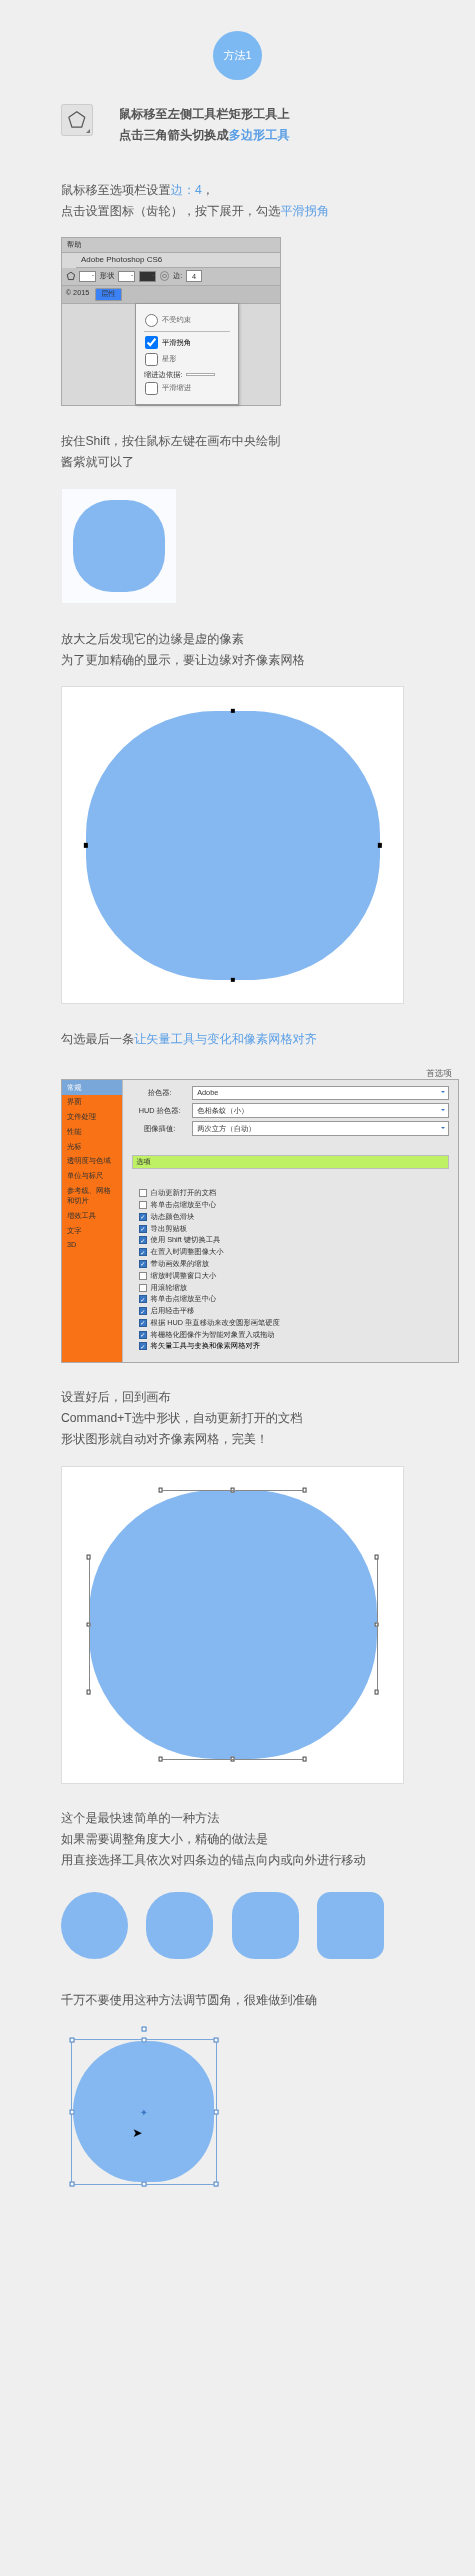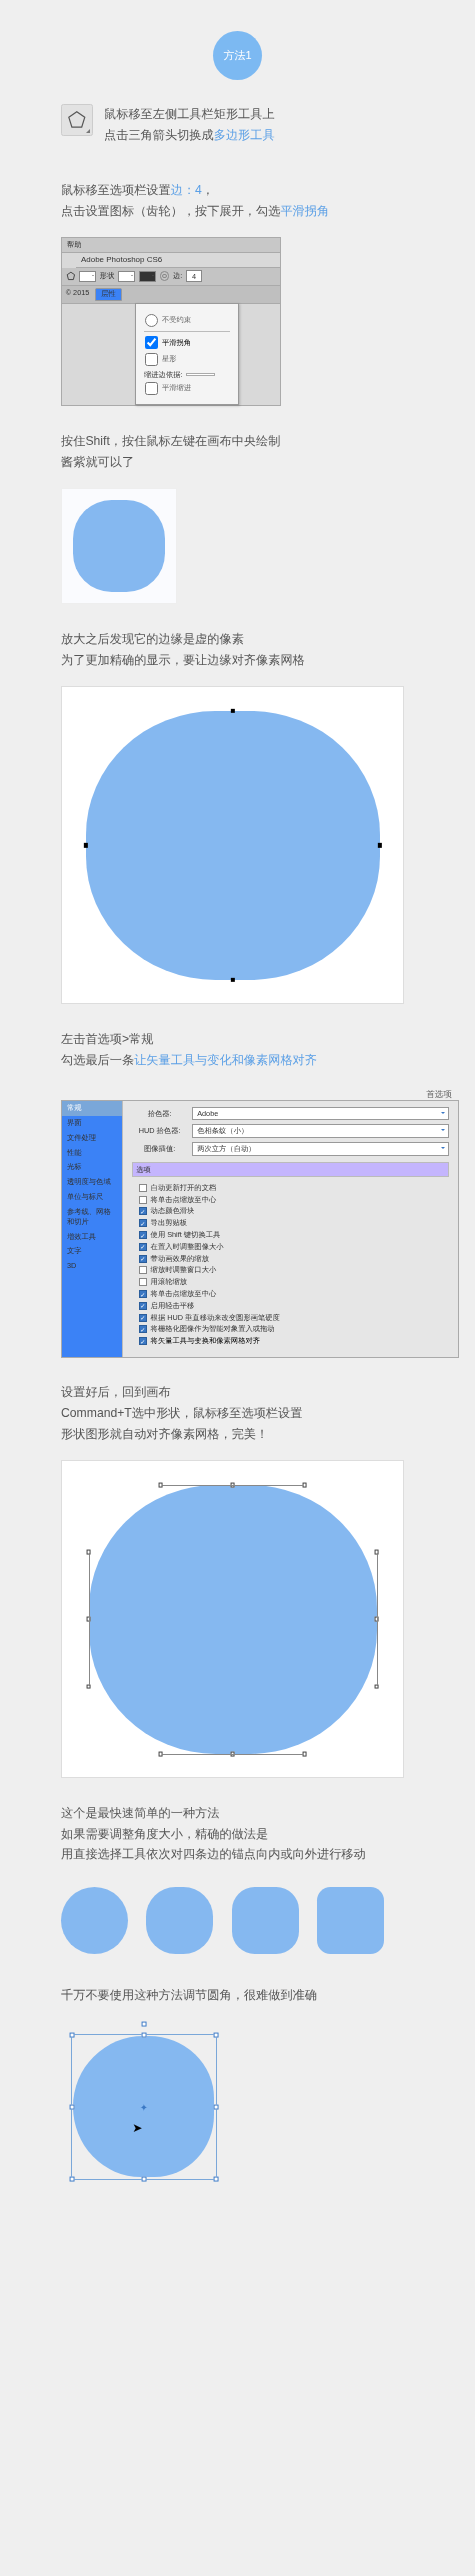--- a/index.html
+++ b/index.html
@@ -12,21 +12,21 @@
     margin: 0 auto;
   }
   .page { padding: 18.4px 0 37px; }
   .method-badge {
     width: 49px; height: 49px; border-radius: 50%;
     background: #7cb9f2; color: #fff;
     display: flex; align-items: center; justify-content: center;
     font-size: 11px; margin: 12.2px auto 24.5px;
   }
   .content { padding: 0 49px 0 61px; }
-  .step-row { display: flex; gap: 11px; margin-bottom: 18.4px; }
+  .step-row { display: flex; gap: 26px; margin-bottom: 18.4px; font-weight: bold; }
   .tool-icon {
     width: 32px; height: 32px; flex: 0 0 32px;
     background: #e2e2e2; border: 0.6px solid #ccc; border-radius: 2.4px;
     display: flex; align-items: center; justify-content: center;
     position: relative;
   }
   .tool-icon svg { width: 19.6px; height: 19.6px; }
   .tool-icon::after {
     content: ''; position: absolute; right: 2.4px; bottom: 2.4px;
     border: 2.4px solid transparent; border-bottom-color: #777; border-right-color: #777;
@@ -70,30 +70,30 @@
   .big-squircle {
     width: 294px; height: 269px; background: #85b8f0; border-radius: 44%/46%; position:relative;
   }
   .anchor { position:absolute;width:4.3px;height:4.3px;background:#000;border-radius:0;transform:translate(-50%,-50%); }
   .a-t{top:0;left:50%;} .a-b{top:100%;left:50%;} .a-l{top:50%;left:0;} .a-r{top:50%;left:100%;}
   
   .prefs {
     width: 398px; background:#e6e6e6; border:0.6px solid #aaa; font-size:7.3px; color:#333;
     display:flex; position:relative;
   }
-  .prefs .side { width:61px; background:#3b82f6; border-right:0.6px solid #bbb; }
+  .prefs .side { width:61px; background:#f97316; border-right:0.6px solid #bbb; }
   .prefs .side .item{padding:2.4px 4.9px;}
   .prefs .side .item.active{background:#7aa7d9;color:#fff;}
   .prefs .main { flex:1; padding:6.1px 8.6px 8.6px; }
   .prefs .titlebar{position:absolute;top:-12.2px;right:6.1px;font-size:8.6px;color:#666;}
   .prefs .row{display:flex;align-items:center;gap:4.9px;margin-bottom:3.7px;}
   .prefs .row .lbl{width:56px;text-align:center;}
   .prefs .row .sel{flex:1;background:#fff;border:0.6px solid #999;padding:1.2px 3.7px;display:flex;justify-content:space-between;align-items:center;}
   .prefs .row .sel::after{content:'';border:2.4px solid transparent;border-top-color:#3b78c4;margin-left:3.7px;}
-  .prefs .section-label{background:#c4b5fd;border:0.6px solid #bbb;padding:1.2px 3.7px;margin:6px 0;}
+  .prefs .section-label{background:#bef264;border:0.6px solid #bbb;padding:1.2px 3.7px;margin:19px 0;}
   .prefs .chk{display:flex;align-items:center;gap:3.7px;margin:1.8px 0 1.8px 7.3px;}
   .prefs .chk .box{width:8px;height:8px;border:0.6px solid #888;background:#fff;display:flex;align-items:center;justify-content:center;font-size:6.1px;color:#fff;}
   .prefs .chk .box.on{background:#3b78c4;border-color:#2a5d9a;}
   .prefs .chk .box.on::after{content:'✓';}
   .prefs .chk.highlight .txt{color:#000;font-weight:500;}
   
   .final-wrap{width:343px;height:318px;background:#fff;border:0.6px solid #ddd;display:flex;align-items:center;justify-content:center;}
   .final-sq{width:288px;height:269px;background:#85b8f0;border-radius:44%/46%;position:relative;}
   .hb{position:absolute;width:4.9px;height:4.9px;background:#fff;border:0.6px solid #444;transform:translate(-50%,-50%);}
   .line{position:absolute;height:0.6px;background:#888;}
@@ -215,21 +215,20 @@
         <div class="big-squircle">
           <span class="anchor a-t"></span>
           <span class="anchor a-b"></span>
           <span class="anchor a-l"></span>
           <span class="anchor a-r"></span>
         </div>
       </div>
     </div>
 
     <div class="para">
-      <div>左击首选项&gt;常规</div>
       <div>
         <span>勾选最后一条</span><span class="blue">让矢量工具与变化和像素网格对齐</span>
       </div>
     </div>
 
     <div class="figure" style="position:relative;padding-top:13.5px;">
       <div class="prefs">
         <div class="titlebar">首选项</div>
         <div class="side" id="prefs-side">
             <div class="item active">常规</div>
@@ -315,21 +314,21 @@
                 <span class="box on"></span>
                 <span class="txt">将矢量工具与变换和像素网格对齐</span>
               </div>
             </div>
         </div>
       </div>
     </div>
 
     <div class="para">
       <div>设置好后，回到画布</div>
-      <div>Command+T选中形状，鼠标移至选项栏设置</div>
+      <div>Command+T选中形状，自动更新打开的文档</div>
       <div>形状图形就自动对齐像素网格，完美！</div>
     </div>
     <div class="figure">
       <div class="final-wrap">
         <div class="final-sq">
           <span class="hb" style="top:0;left:50%"></span>
           <span class="hb" style="top:100%;left:50%"></span>
           <span class="hb" style="top:50%;left:0"></span>
           <span class="hb" style="top:50%;left:100%"></span>
           <span class="line" style="top:0;left:25%;width:50%"></span>

